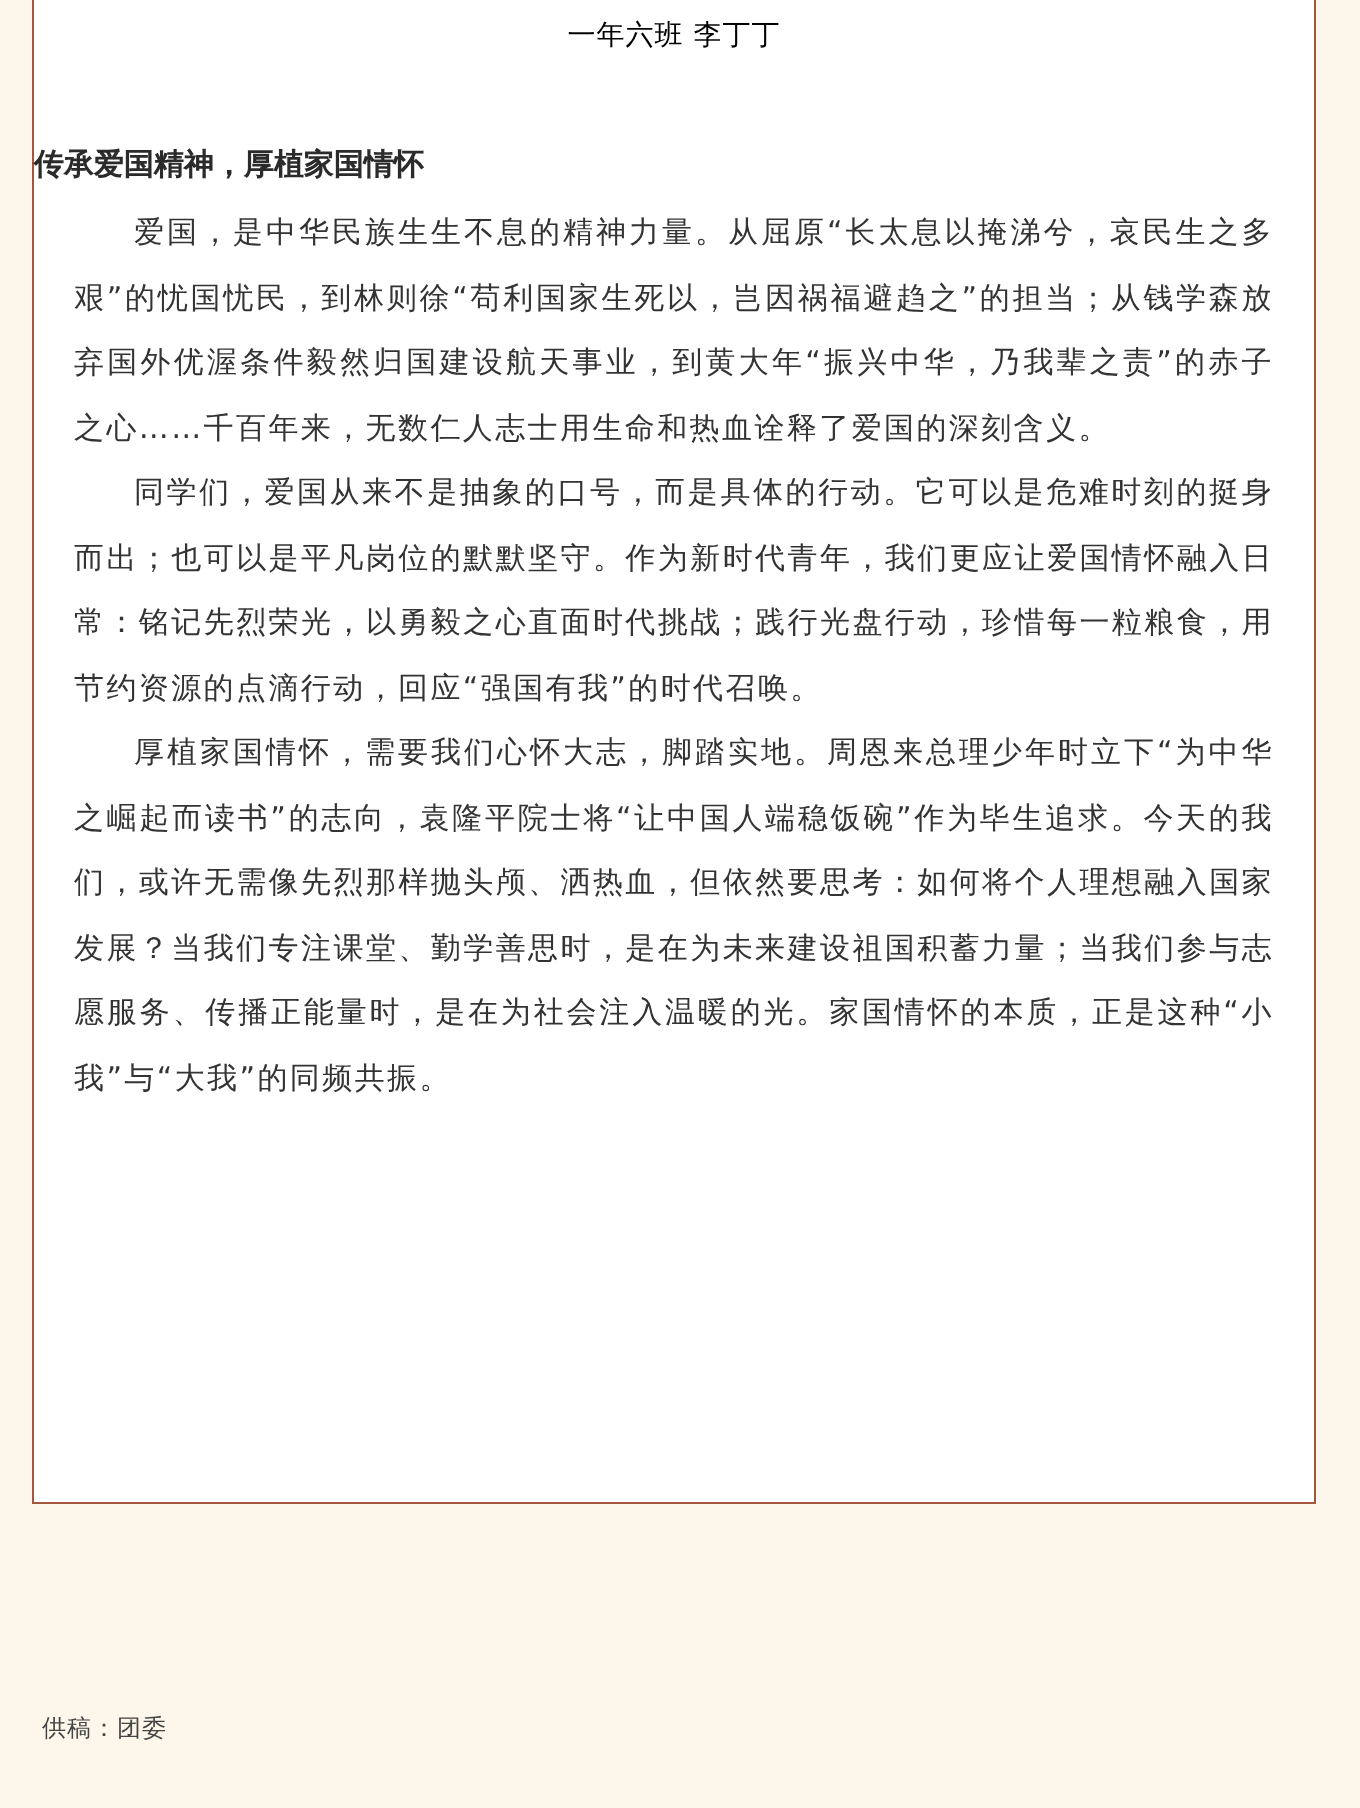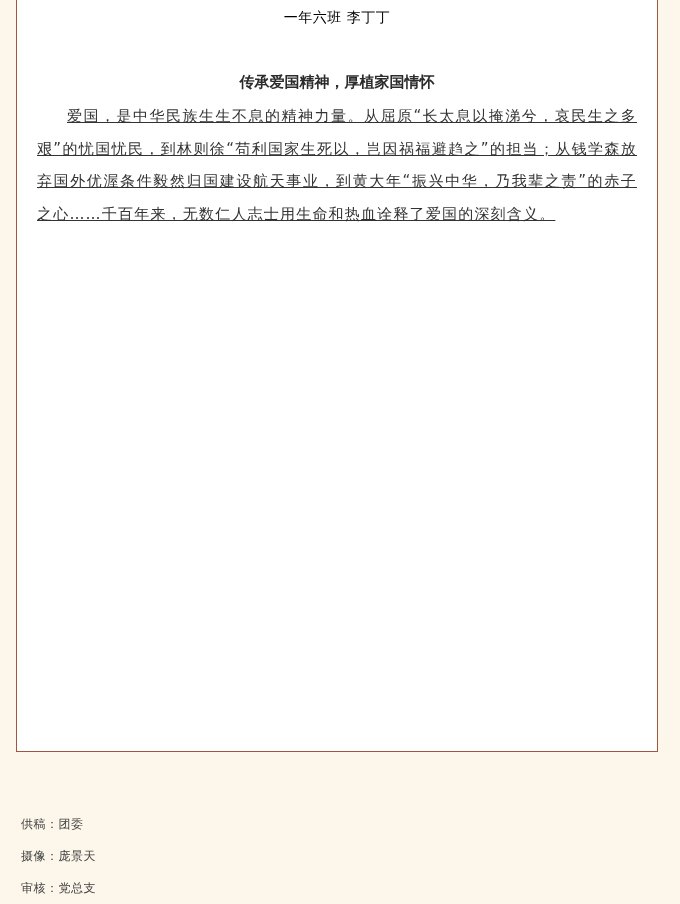--- a/index.html
+++ b/index.html
@@ -33,62 +33,64 @@
       text-align: center;
       font-size: 14px;
       color: #000000;
       letter-spacing: 0.5px;
     }
     .title {
       position: absolute;
       left: 0;
       right: 0;
       top: 74px;
-      text-align: center;
+      text-align: left;
       font-size: 15px;
       font-weight: bold;
       color: #2b2b2b;
     }
     .body-text {
       position: absolute;
       left: 20px;
       width: 600px;
       top: 101px;
       font-size: 15px;
       line-height: 32.5px;
       color: #333333;
       letter-spacing: 1.2px;
       text-align: justify;
-      text-decoration: underline;
     }
     .body-text p {
       margin: 0;
       text-indent: 2em;
     }
     .credits {
       position: absolute;
       left: 21px;
       top: 816px;
       font-size: 12px;
       color: #444444;
       letter-spacing: 0.5px;
     }
     .credit-row {
       height: 32px;
       line-height: 16px;
+      margin-top: 40px;
     }
   </style>
 </head>
 <body>
 
 <div class="card">
   <div class="byline">一年六班 李丁丁</div>
   <div class="title">传承爱国精神，厚植家国情怀</div>
   <div class="body-text">
     <p>爱国，是中华民族生生不息的精神力量。从屈原“长太息以掩涕兮，哀民生之多艰”的忧国忧民，到林则徐“苟利国家生死以，岂因祸福避趋之”的担当；从钱学森放弃国外优渥条件毅然归国建设航天事业，到黄大年“振兴中华，乃我辈之责”的赤子之心……千百年来，无数仁人志士用生命和热血诠释了爱国的深刻含义。</p>
+    <p>同学们，爱国从来不是抽象的口号，而是具体的行动。它可以是危难时刻的挺身而出；也可以是平凡岗位的默默坚守。作为新时代青年，我们更应让爱国情怀融入日常：铭记先烈荣光，以勇毅之心直面时代挑战；践行光盘行动，珍惜每一粒粮食，用节约资源的点滴行动，回应“强国有我”的时代召唤。</p>
+    <p>厚植家国情怀，需要我们心怀大志，脚踏实地。周恩来总理少年时立下“为中华之崛起而读书”的志向，袁隆平院士将“让中国人端稳饭碗”作为毕生追求。今天的我们，或许无需像先烈那样抛头颅、洒热血，但依然要思考：如何将个人理想融入国家发展？当我们专注课堂、勤学善思时，是在为未来建设祖国积蓄力量；当我们参与志愿服务、传播正能量时，是在为社会注入温暖的光。家国情怀的本质，正是这种“小我”与“大我”的同频共振。</p>
   </div>
 </div>
 
 <div class="credits">
   <div class="credit-row">
     <span>供稿：</span><span>团委</span>
   </div>
   <div class="credit-row">
     <span>摄像：</span><span>庞景天</span>
   </div>

